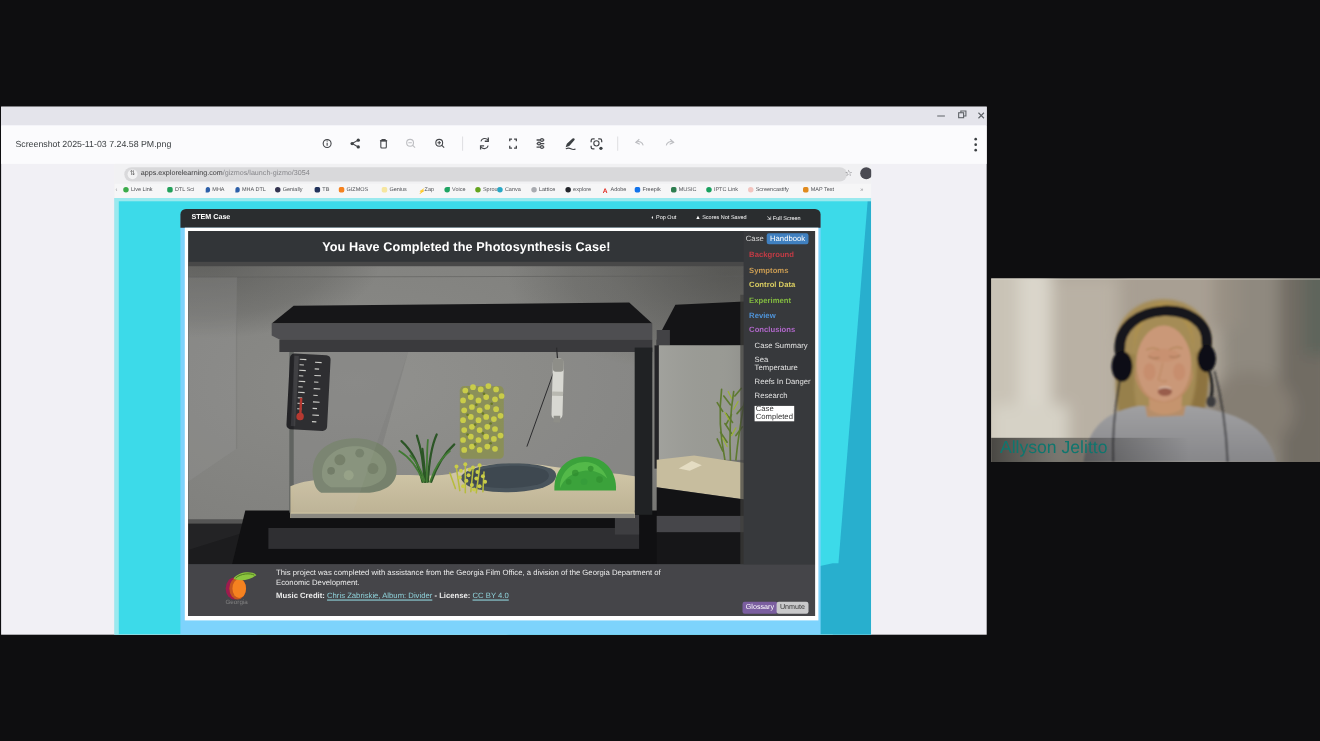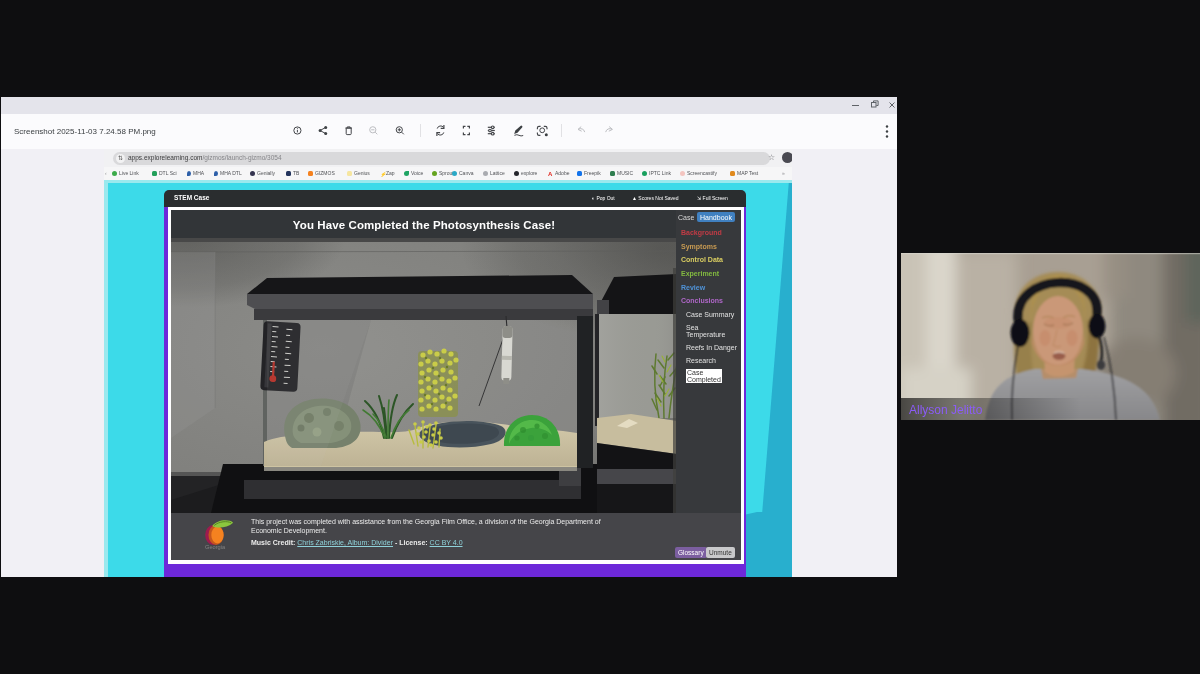--- a/index.html
+++ b/index.html
@@ -19,38 +19,38 @@
   #urlrow { left:0; top:0; width:688px; height:18px; background:#F1F1F3; }
   #pill { left:9px; top:2.5px; width:657px; height:13px; background:#D9D9DB; border-radius:7px; }
   #bmrow { left:0; top:18px; width:688px; height:13px; background:#F6F6F7; }
   .bm { position:absolute; top:0; height:13px; line-height:13px; font-size:5px; color:#505256; white-space:nowrap; }
   .bm i { display:inline-block; width:5px; height:5px; border-radius:1.5px; vertical-align:-0.5px; margin-right:2px; }
 
   
   #web { left:0; top:31px; width:688px; height:397px; background:#3CDAE9; overflow:hidden; }
 
   
-  #stem { left:60px; top:10px; width:582px; height:456px; background:#6d28d9; border-radius:7px; }
+  #stem { left:60px; top:10px; width:582px; height:456px; background:#7dd3fc; border-radius:7px; }
   #stemhead { left:0; top:0; width:582px; height:17px; color:#fff; }
   #stemframe { left:4px; top:17px; width:576px; height:357px; background:#fff; }
   #stemcontent { left:3px; top:3px; width:570px; height:350px; background:#323538; overflow:hidden; }
 
   #phototitle { left:0; top:0; width:506px; height:28px; color:#fff; font-weight:bold; font-size:11.5px; text-align:center; line-height:31px; letter-spacing:0.1px;}
   #photo { left:0; top:28px; width:506px; height:275px; }
   #footer { left:0; top:303px; width:570px; height:47px; background:#454549; }
   #sidebar { left:505px; top:0; width:65px; height:303px; background:#37393C; }
 
   .sbitem { position:absolute; left:5px; font-weight:bold; font-size:7px; white-space:nowrap; }
   .sbsub { position:absolute; left:10px; color:#E2E2E2; font-size:7px; white-space:nowrap; }
 
   .btn { position:absolute; font-size:6.5px; height:11px; line-height:11px; padding:0 3px; border-radius:2px; }
 
   
   #cam { left:901px; top:253px; width:299px; height:167px; overflow:hidden; }
-  #camname { left:8px; bottom:3.5px; color:#8b5cf6; font-size:12px; }
+  #camname { left:8px; bottom:3.5px; color:#0f766e; font-size:16px; }
 </style>
 </head>
 <body>
 <div id="stage">
 
   <div class="abs" id="win">
     <div class="abs" id="titlebar">
       <svg class="abs" style="left:845px;top:0;" width="51" height="17" viewBox="0 0 51 17">
         <g stroke="#5F6368" stroke-width="1" fill="none">
           <line x1="6" y1="8.5" x2="13" y2="8.5"></line>

